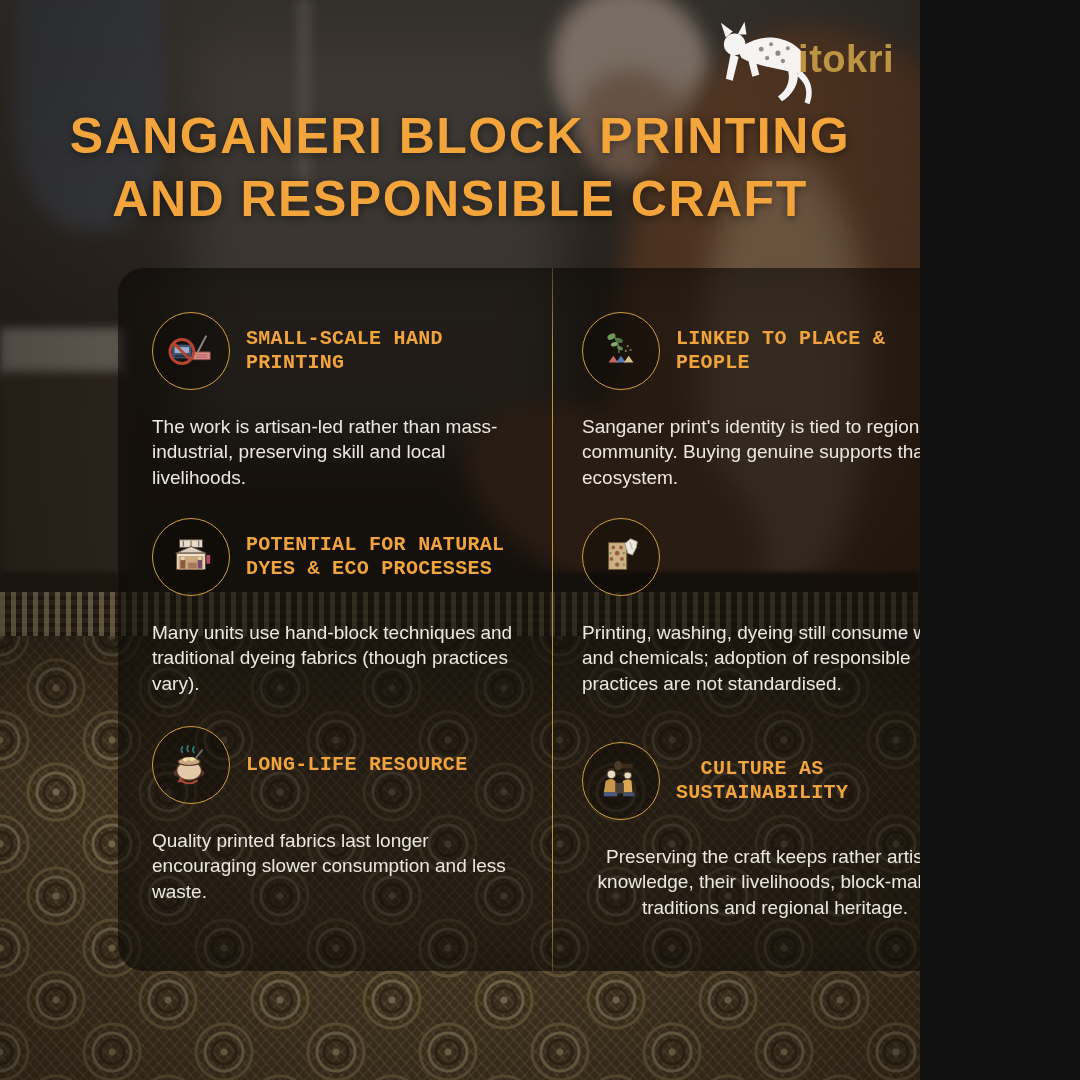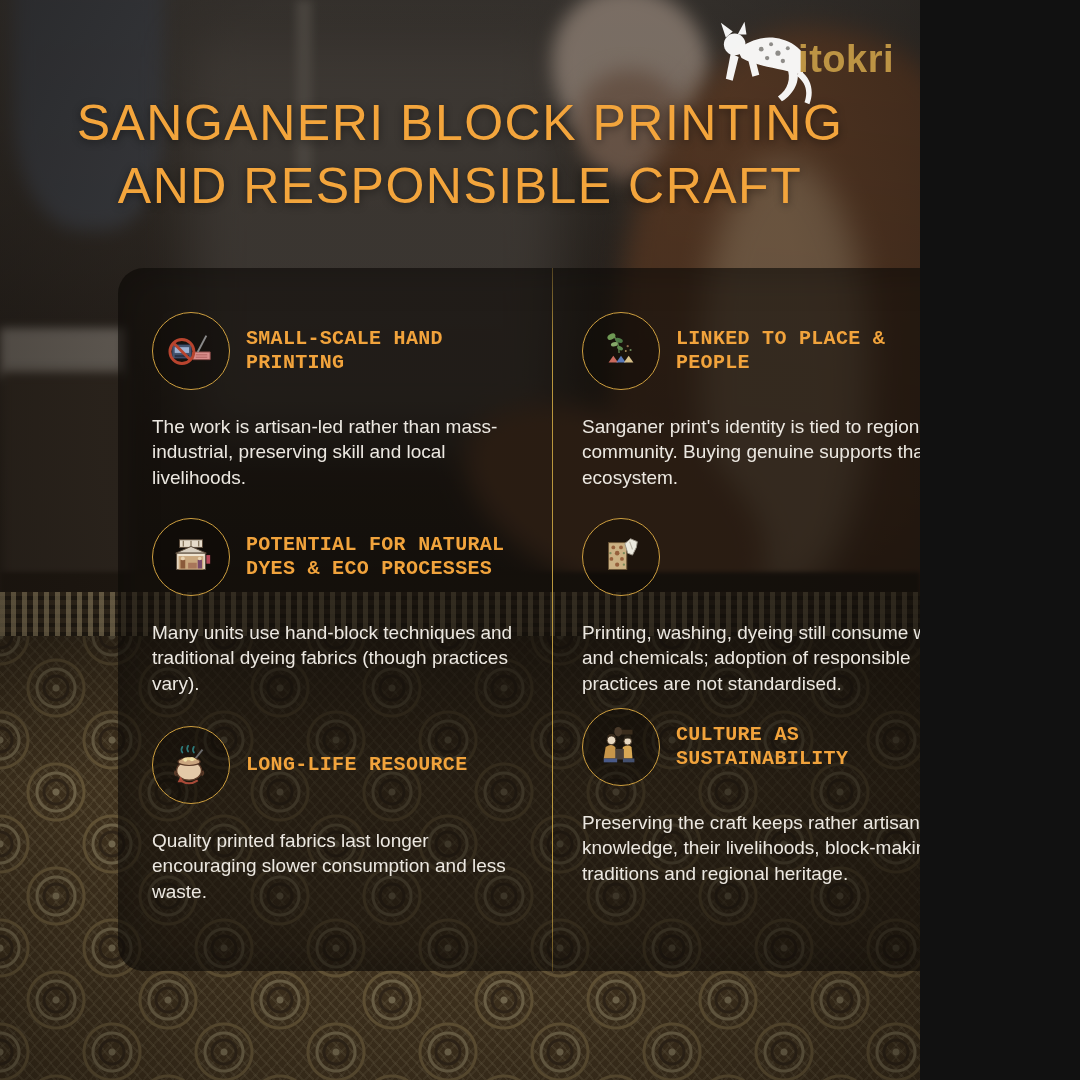--- a/index.html
+++ b/index.html
@@ -44,37 +44,37 @@
   }
   .fabric-shade{left:0;top:636px;width:100%;height:444px;
     background:linear-gradient(180deg,rgba(15,12,9,.6),rgba(15,12,9,.18) 34%,rgba(15,12,9,.3) 100%);}
   .photo-overlay{left:0;top:0;width:100%;height:100%;
     background:radial-gradient(ellipse at 50% 40%,rgba(10,8,6,.30) 55%,rgba(8,6,4,.55) 100%);}
   
   .logo{position:absolute;right:26px;top:40px;display:flex;align-items:flex-start;z-index:6;}
   .logo-cat{position:absolute;right:86px;top:16px;width:118px;height:92px;}
   .logo-text{font-size:38px;font-weight:700;color:#bd9444;letter-spacing:.5px;line-height:1;}
   .page-title{
-    position:absolute;left:0;right:0;top:92px;margin:0;z-index:5;
-    text-align:center;font-size:50px;font-weight:400;letter-spacing:1.5px;
+    position:absolute;left:0;right:0;top:92px;margin:13px;z-index:5;
+    text-align:center;font-size:50px;font-weight:700;letter-spacing:1.5px;
     color:#f3a53c;line-height:1.26;white-space:pre-line;
     text-shadow:0 2px 8px rgba(0,0,0,.45);
   }
   
   .panel{
     position:absolute;left:118px;top:268px;width:867px;height:703px;z-index:4;
     background:rgba(15,12,9,.58);border-radius:26px;
     box-shadow:0 0 40px rgba(0,0,0,.25) inset;
   }
   .divider{position:absolute;left:50%;top:0;bottom:0;width:1.5px;
     background:linear-gradient(180deg,rgba(185,150,60,.35),#b9963d 12%,#b9963d 88%,rgba(185,150,60,.35));}
   .card{position:absolute;width:386px;}
   .c1{left:34px;top:44px;}  .c2{left:464px;top:44px;}
   .c3{left:34px;top:250px;} .c4{left:464px;top:250px;}
-  .c5{left:34px;top:458px;} .c6{left:464px;top:440px;}
+  .c5{left:34px;top:458px;} .c6{left:464px;top:474px;text-align:center;}
   .card-head{display:flex;align-items:center;gap:16px;font-family:Liberation Mono, monospace;}
   .icon-circle{
     flex:0 0 auto;width:76px;height:76px;border-radius:50%;
     border:1.5px solid #ce9f3f;background:rgba(8,6,4,.35);
     display:flex;align-items:center;justify-content:center;
   }
   .card-title{
     margin:0;font-size:20px;font-weight:800;letter-spacing:.3px;line-height:1.18;
     color:#f1a33c;white-space:pre-line;
   }

